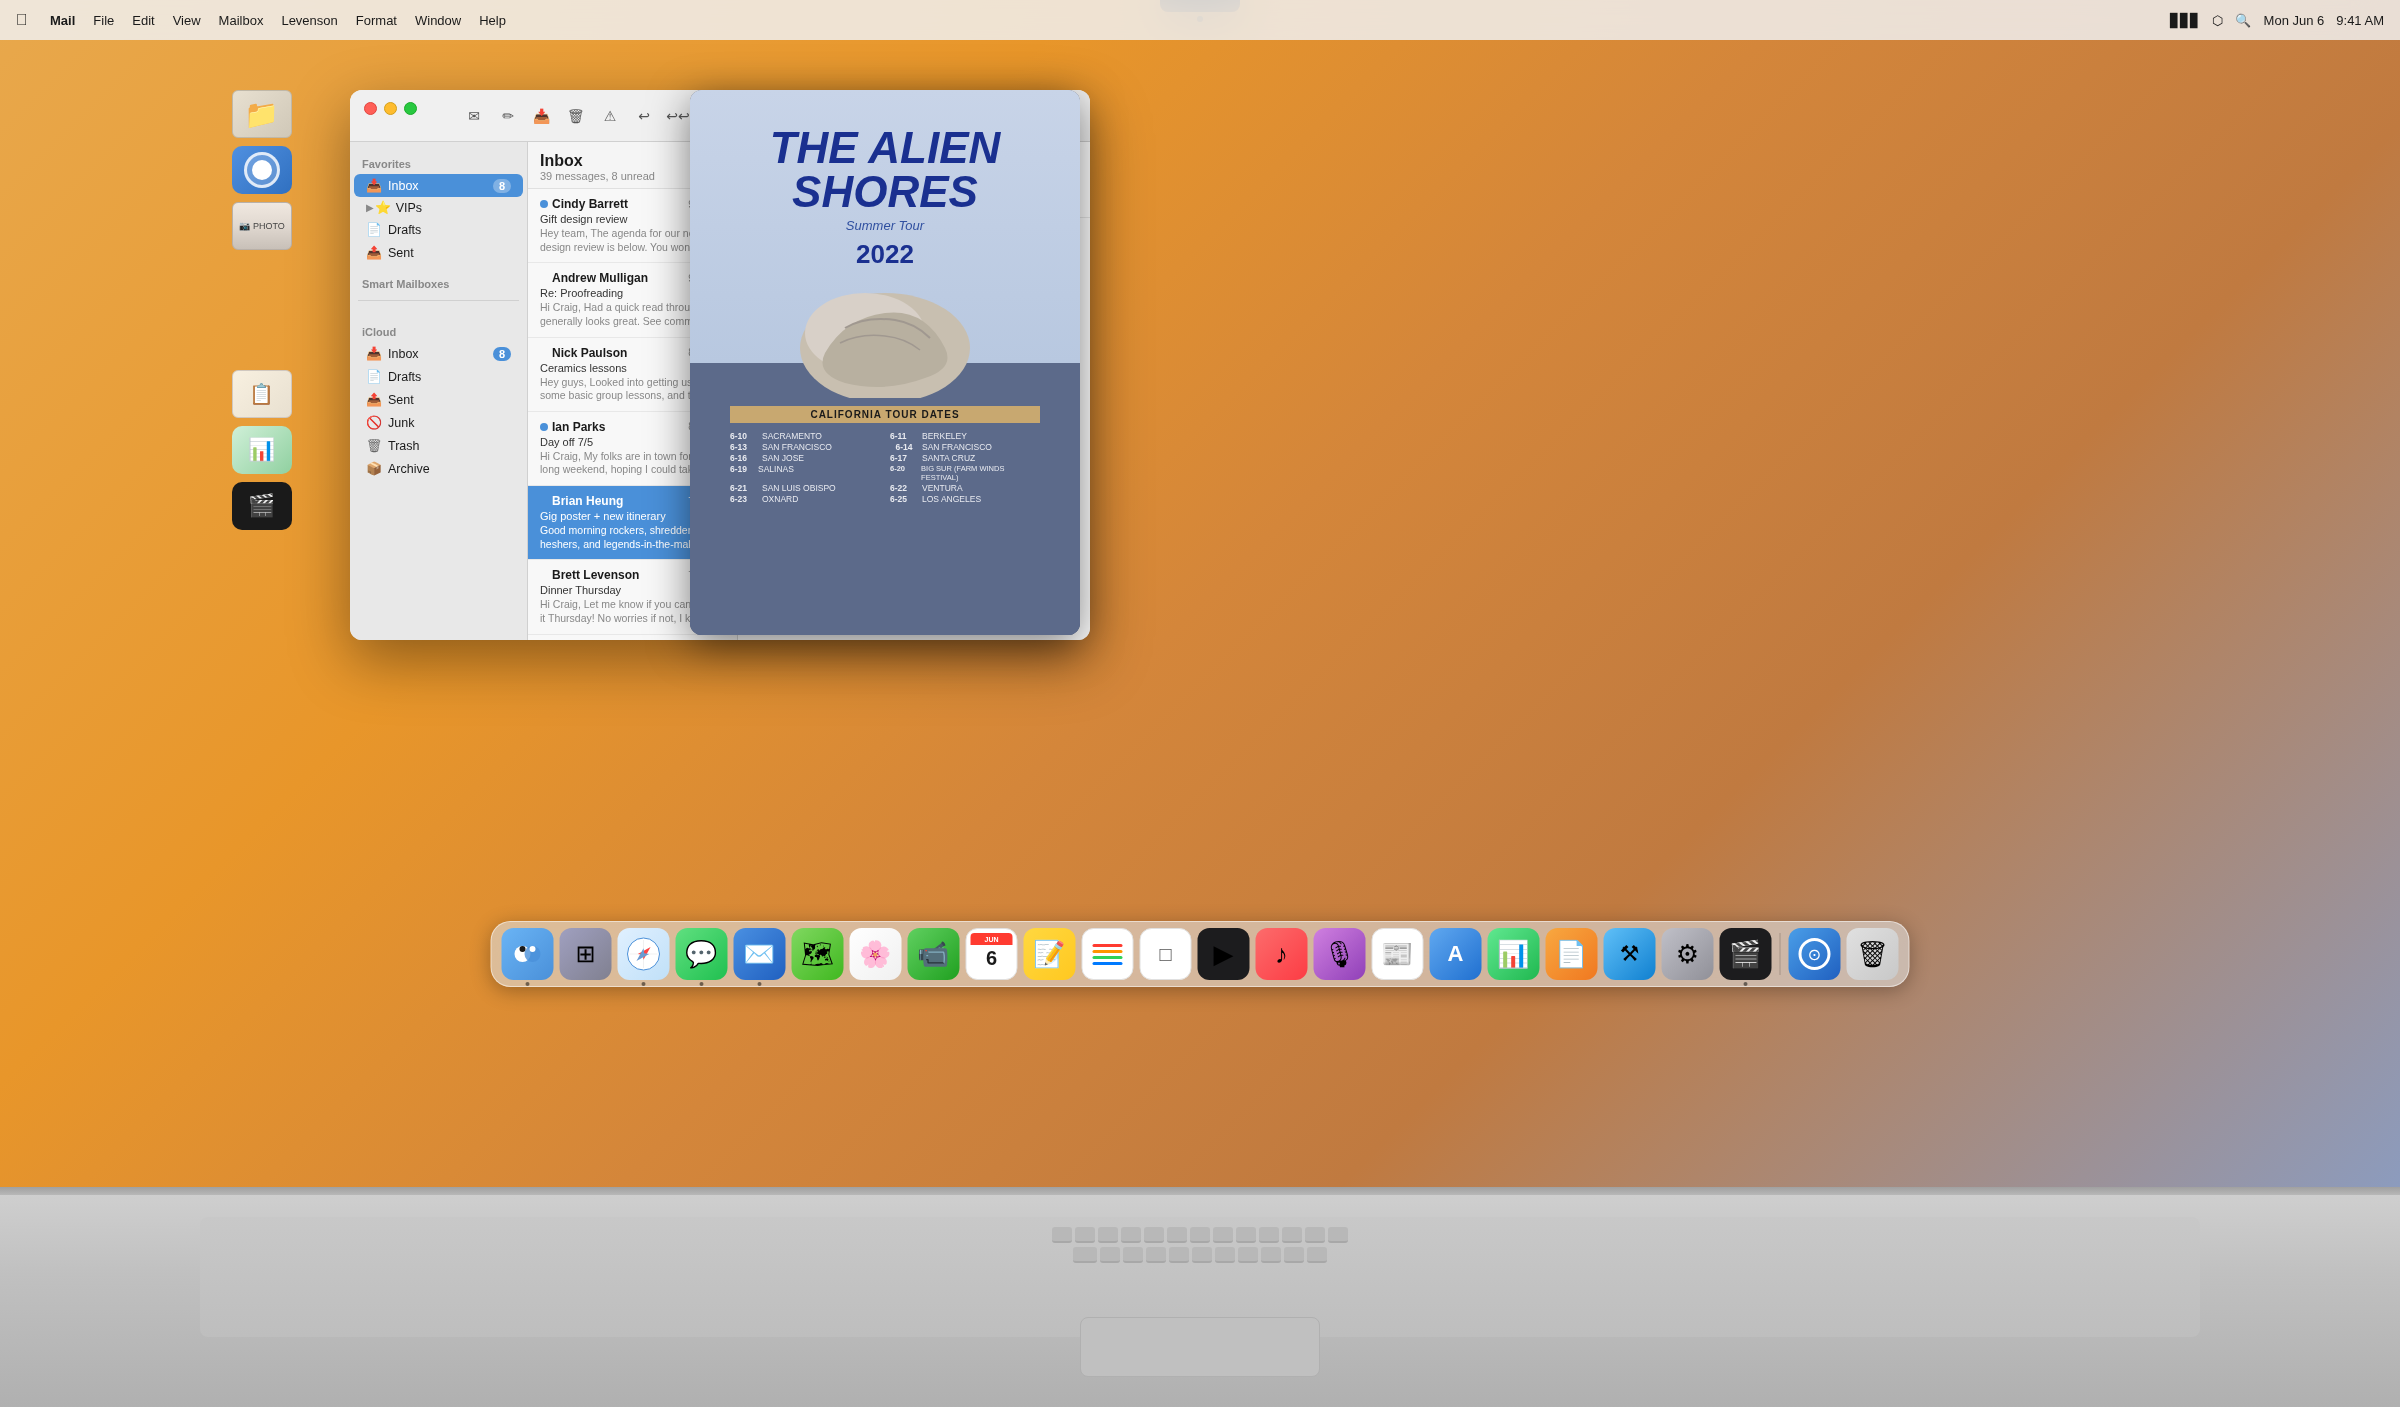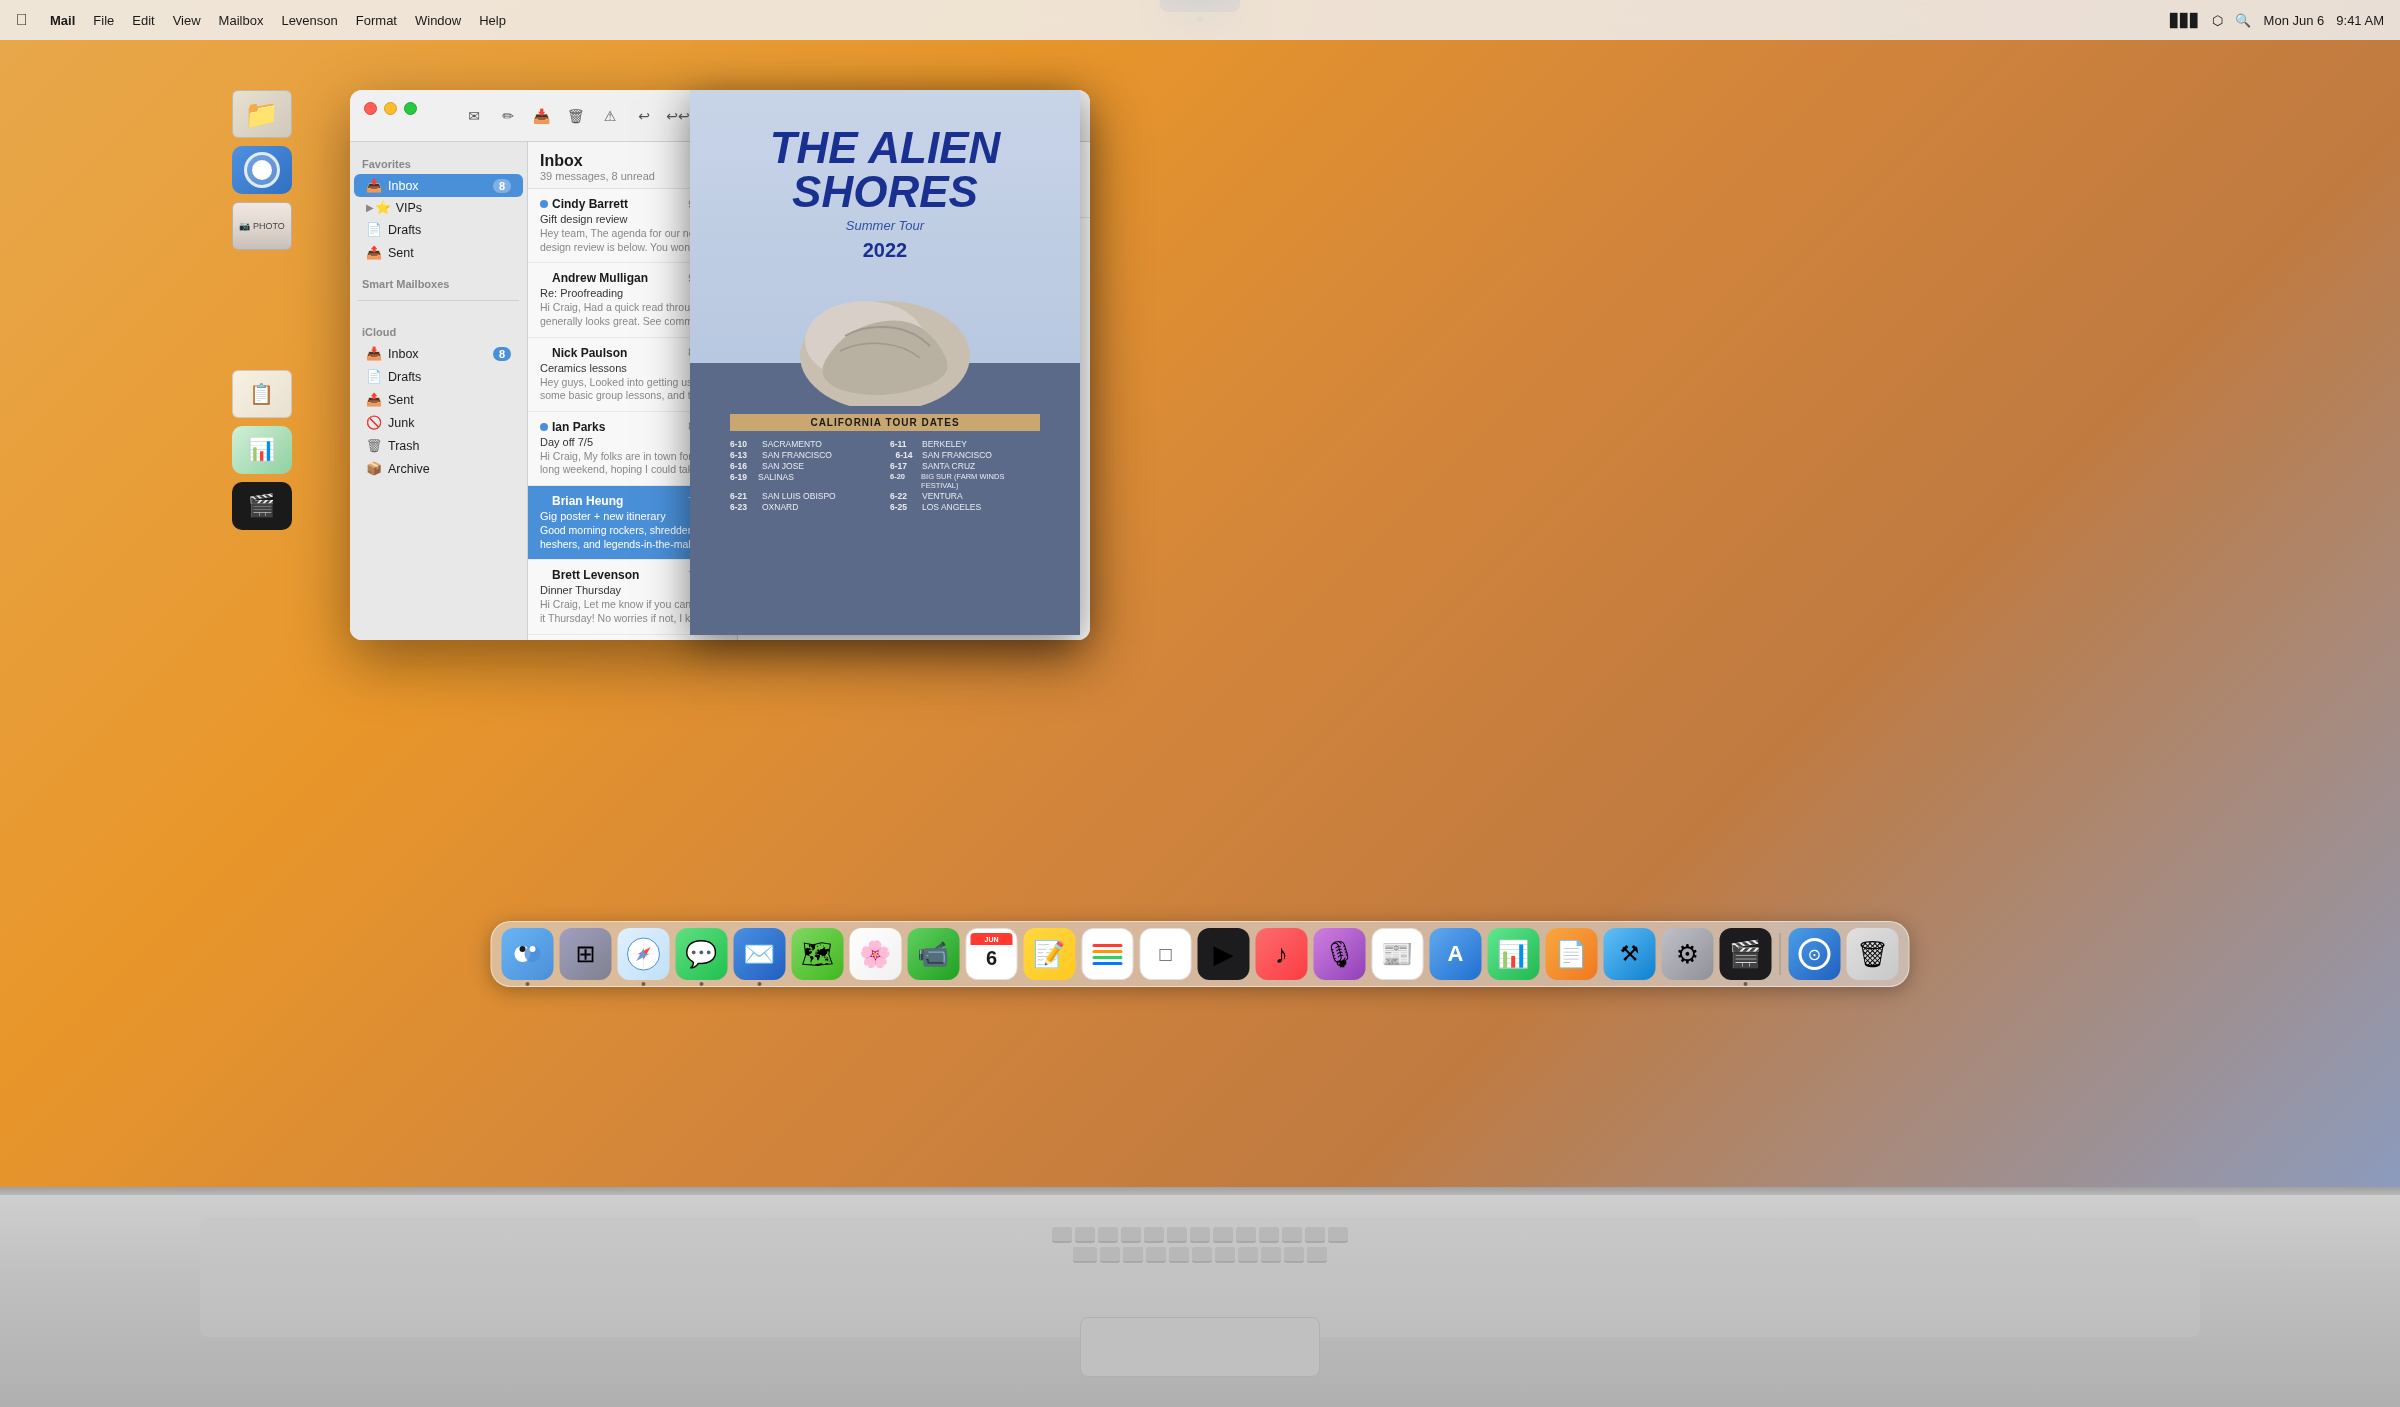--- a/index.html
+++ b/index.html
@@ -300,21 +300,21 @@
     }
 
     
     .attachment-area {
       position: absolute;
       top: 90px;
       left: 690px;
       width: 390px;
       height: 545px;
       background: #2a2a2a;
-      border-radius: 0;
+      border-radius: 12px;
       overflow: hidden;
       box-shadow: 0 10px 40px rgba(0,0,0,0.5);
     }
 
     
     .concert-poster {
       width: 100%;
       height: 100%;
       background: linear-gradient(180deg, #c8d0e0 0%, #b0bcd4 30%, #8090b0 60%, #6070a0 100%);
       display: flex;
@@ -645,21 +645,21 @@
     <div class="attachment-area">
       <div class="concert-poster">
 
         <div style="position:absolute;top:0;left:0;right:0;height:50%;background:linear-gradient(180deg,#c8d4e8 0%,#b8c8e0 100%);z-index:0;"></div>
         <div style="position:absolute;bottom:0;left:0;right:0;height:50%;background:linear-gradient(180deg,#7888a8 0%,#5060808 100%);z-index:0;background:#5c6a8a;"></div>
 
         <div style="position:relative;z-index:1;width:100%;padding:16px 20px 0;">
           <div style="font-size:44px;font-weight:900;color:#1a3090;text-align:center;line-height:1;font-style:italic;text-transform:uppercase;">THE ALIEN</div>
           <div style="font-size:44px;font-weight:900;color:#1a3090;text-align:center;line-height:1;font-style:italic;text-transform:uppercase;margin-bottom:4px;">SHORES</div>
           <div style="font-size:13px;color:#3050a0;text-align:center;font-style:italic;margin-bottom:6px;">Summer Tour</div>
-          <div style="font-size:20px;font-weight:700;color:#1a3090;text-align:center;margin-bottom:24px;">2022</div>
+          <div style="font-size:26px;font-weight:700;color:#1a3090;text-align:center;margin-bottom:8px;">2022</div>
 
           <div style="display:flex;justify-content:center;margin-bottom:8px;">
             <svg width="200" height="120" viewBox="0 0 200 120">
               <ellipse cx="100" cy="70" rx="85" ry="55" fill="#c8bfb0"></ellipse>
               <ellipse cx="80" cy="55" rx="60" ry="40" fill="#d8d0c8"></ellipse>
               <path d="M40,75 Q60,40 100,35 Q140,30 160,70 Q170,90 140,100 Q100,115 60,105 Q30,95 40,75Z" fill="#b8b0a0"></path>
               <path d="M60,50 Q80,38 110,42 Q130,45 145,60" stroke="#a09890" stroke-width="2" fill="none"></path>
               <path d="M55,65 Q75,55 100,58 Q120,60 135,72" stroke="#a09890" stroke-width="1.5" fill="none"></path>
             </svg>
           </div>

